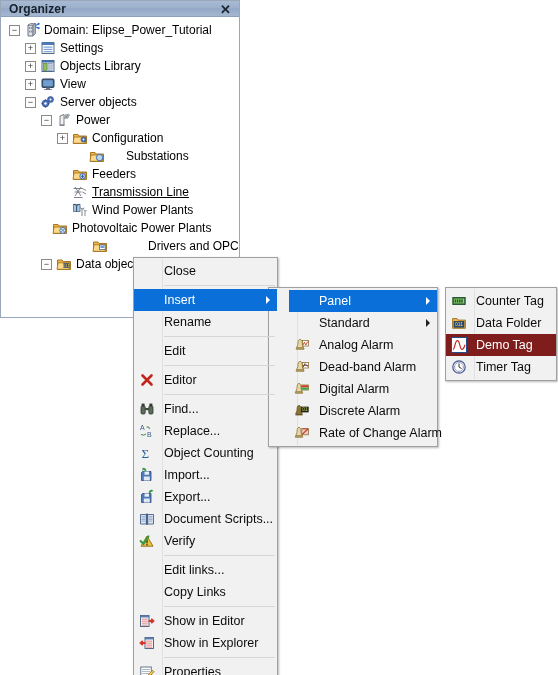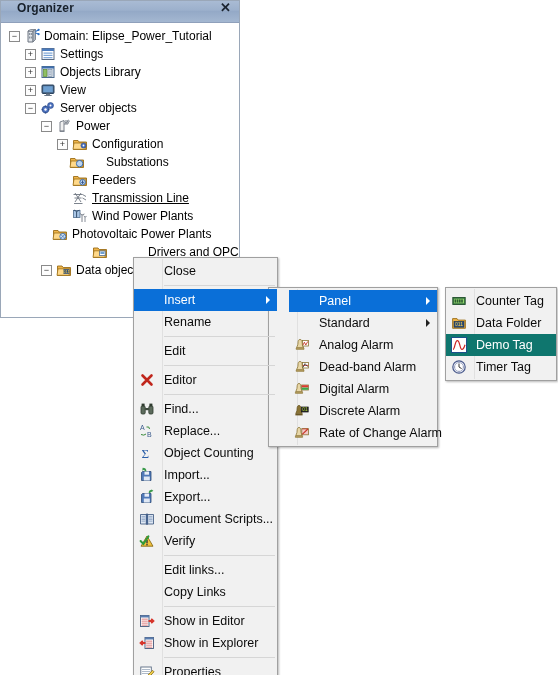--- a/index.html
+++ b/index.html
@@ -14,25 +14,25 @@
   }
 
   
   #organizer{
     position:absolute;left:0;top:0;width:240px;height:318px;
     background:#ffffff;
     border:1px solid #9aa7b8;
     box-sizing:border-box;
   }
   #organizer-titlebar{
-    height:22px;
+    height:16px;
     background:linear-gradient(to bottom,#a9bbd4 0%,#9cb0cc 45%,#93a8c6 46%,#a4b7d1 100%);
     border-bottom:1px solid #8fa0bb;
-    display:flex;align-items:flex-start;
-    padding:0 6px 0 16px;
+    display:flex;align-items:flex-end;
+    padding:0 6px 0 8px;
     box-sizing:border-box;
   }
   #organizer-title{
     font-weight:bold;font-size:12px;color:#17202b;flex:1;
     letter-spacing:0.1px;
   }
   #organizer-close{
     font-weight:bold;font-size:13px;color:#1b2430;cursor:default;
     padding:0 2px;line-height:1;
   }
@@ -90,21 +90,21 @@
     position:absolute;right:7px;top:50%;transform:translateY(-50%);
     width:0;height:0;border-left:4px solid #222;
     border-top:4px solid transparent;border-bottom:4px solid transparent;
   }
   .mi.hl .arrow{border-left-color:#fff;}
   .sep{height:1px;background:#d6d6d6;margin:3px 2px 3px 30px;position:relative;z-index:2;}
 
   #menu1{left:133px;top:257px;width:145px;}
   #menu2{left:268px;top:287px;width:170px;padding-left:20px;}
   #menu3{left:445px;top:287px;width:112px;}
-  #mi-demo{background:#0f766e;color:#fff;align-items:center;}
+  #mi-demo{background:#7f1d1d;color:#fff;align-items:center;}
 
   svg{display:block;}
 </style>
 </head>
 <body>
 
 <div id="organizer">
 
   <div id="organizer-titlebar">
     <span id="organizer-title">Organizer</span>
@@ -215,21 +215,21 @@
           <path d="M2 7 h12.2 l-1.2 6.3 h-12 z" fill="#ffd98a" stroke="#9b6e18" stroke-width=".8"></path>
           <g fill="#4a6fbd" stroke="#2b4a85" stroke-width=".5">
             <circle cx="11.5" cy="9.5" r="2.6"></circle>
           </g>
           <circle cx="11.5" cy="9.5" r=".9" fill="#ffffff"></circle>
         </svg>
       </span>
       <span class="lbl">Configuration</span>
     </div>
 
-    <div class="node" style="padding-left:36px;gap:17px;">
+    <div class="node" style="padding-left:56px;gap:17px;">
       <span class="twisty none"></span>
       <span class="ico">
         <svg width="16" height="16" viewBox="0 0 16 16">
           <path d="M1.5 4.5 h4.5 l1.2 1.5 h7.3 v7.5 h-13 z" fill="#f0b54a" stroke="#9b6e18" stroke-width=".9"></path>
           <path d="M2 7 h12.2 l-1.2 6.3 h-12 z" fill="#ffd98a" stroke="#9b6e18" stroke-width=".8"></path>
           <circle cx="10.6" cy="9.6" r="3.2" fill="#bcd4ee" stroke="#3f6fae" stroke-width="1"></circle>
         </svg>
       </span>
       <span class="lbl">Substations</span>
     </div>

